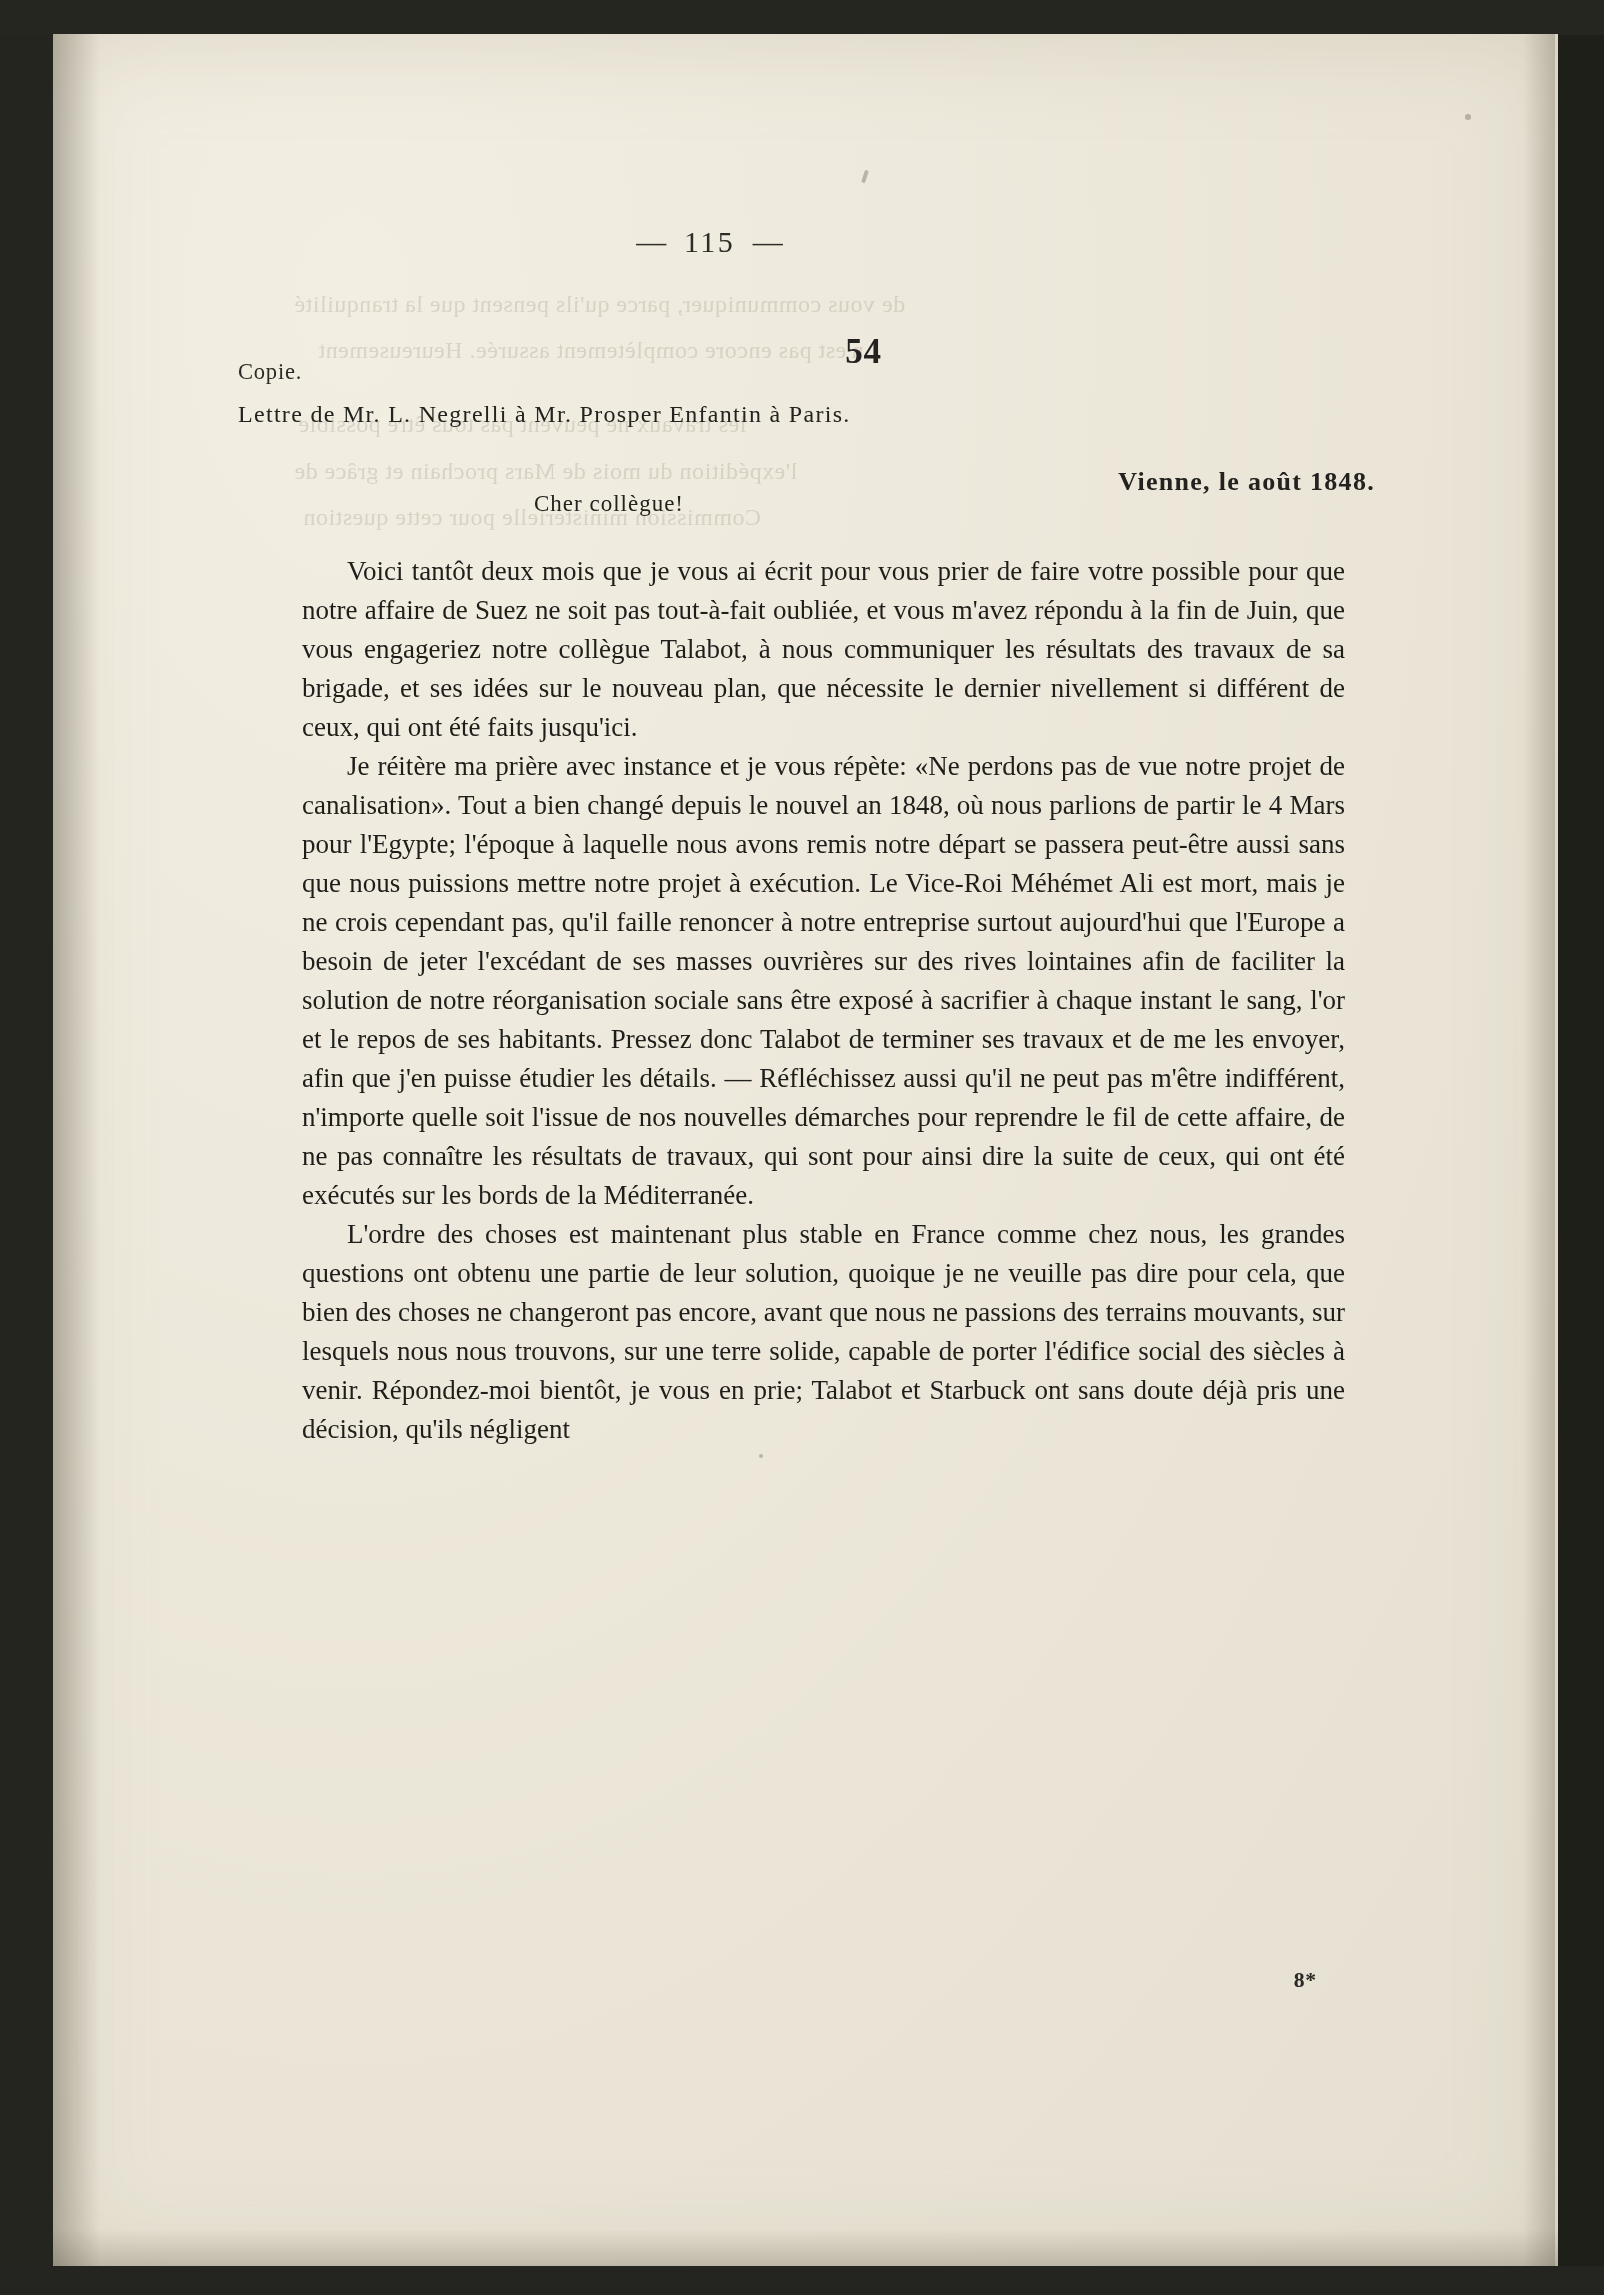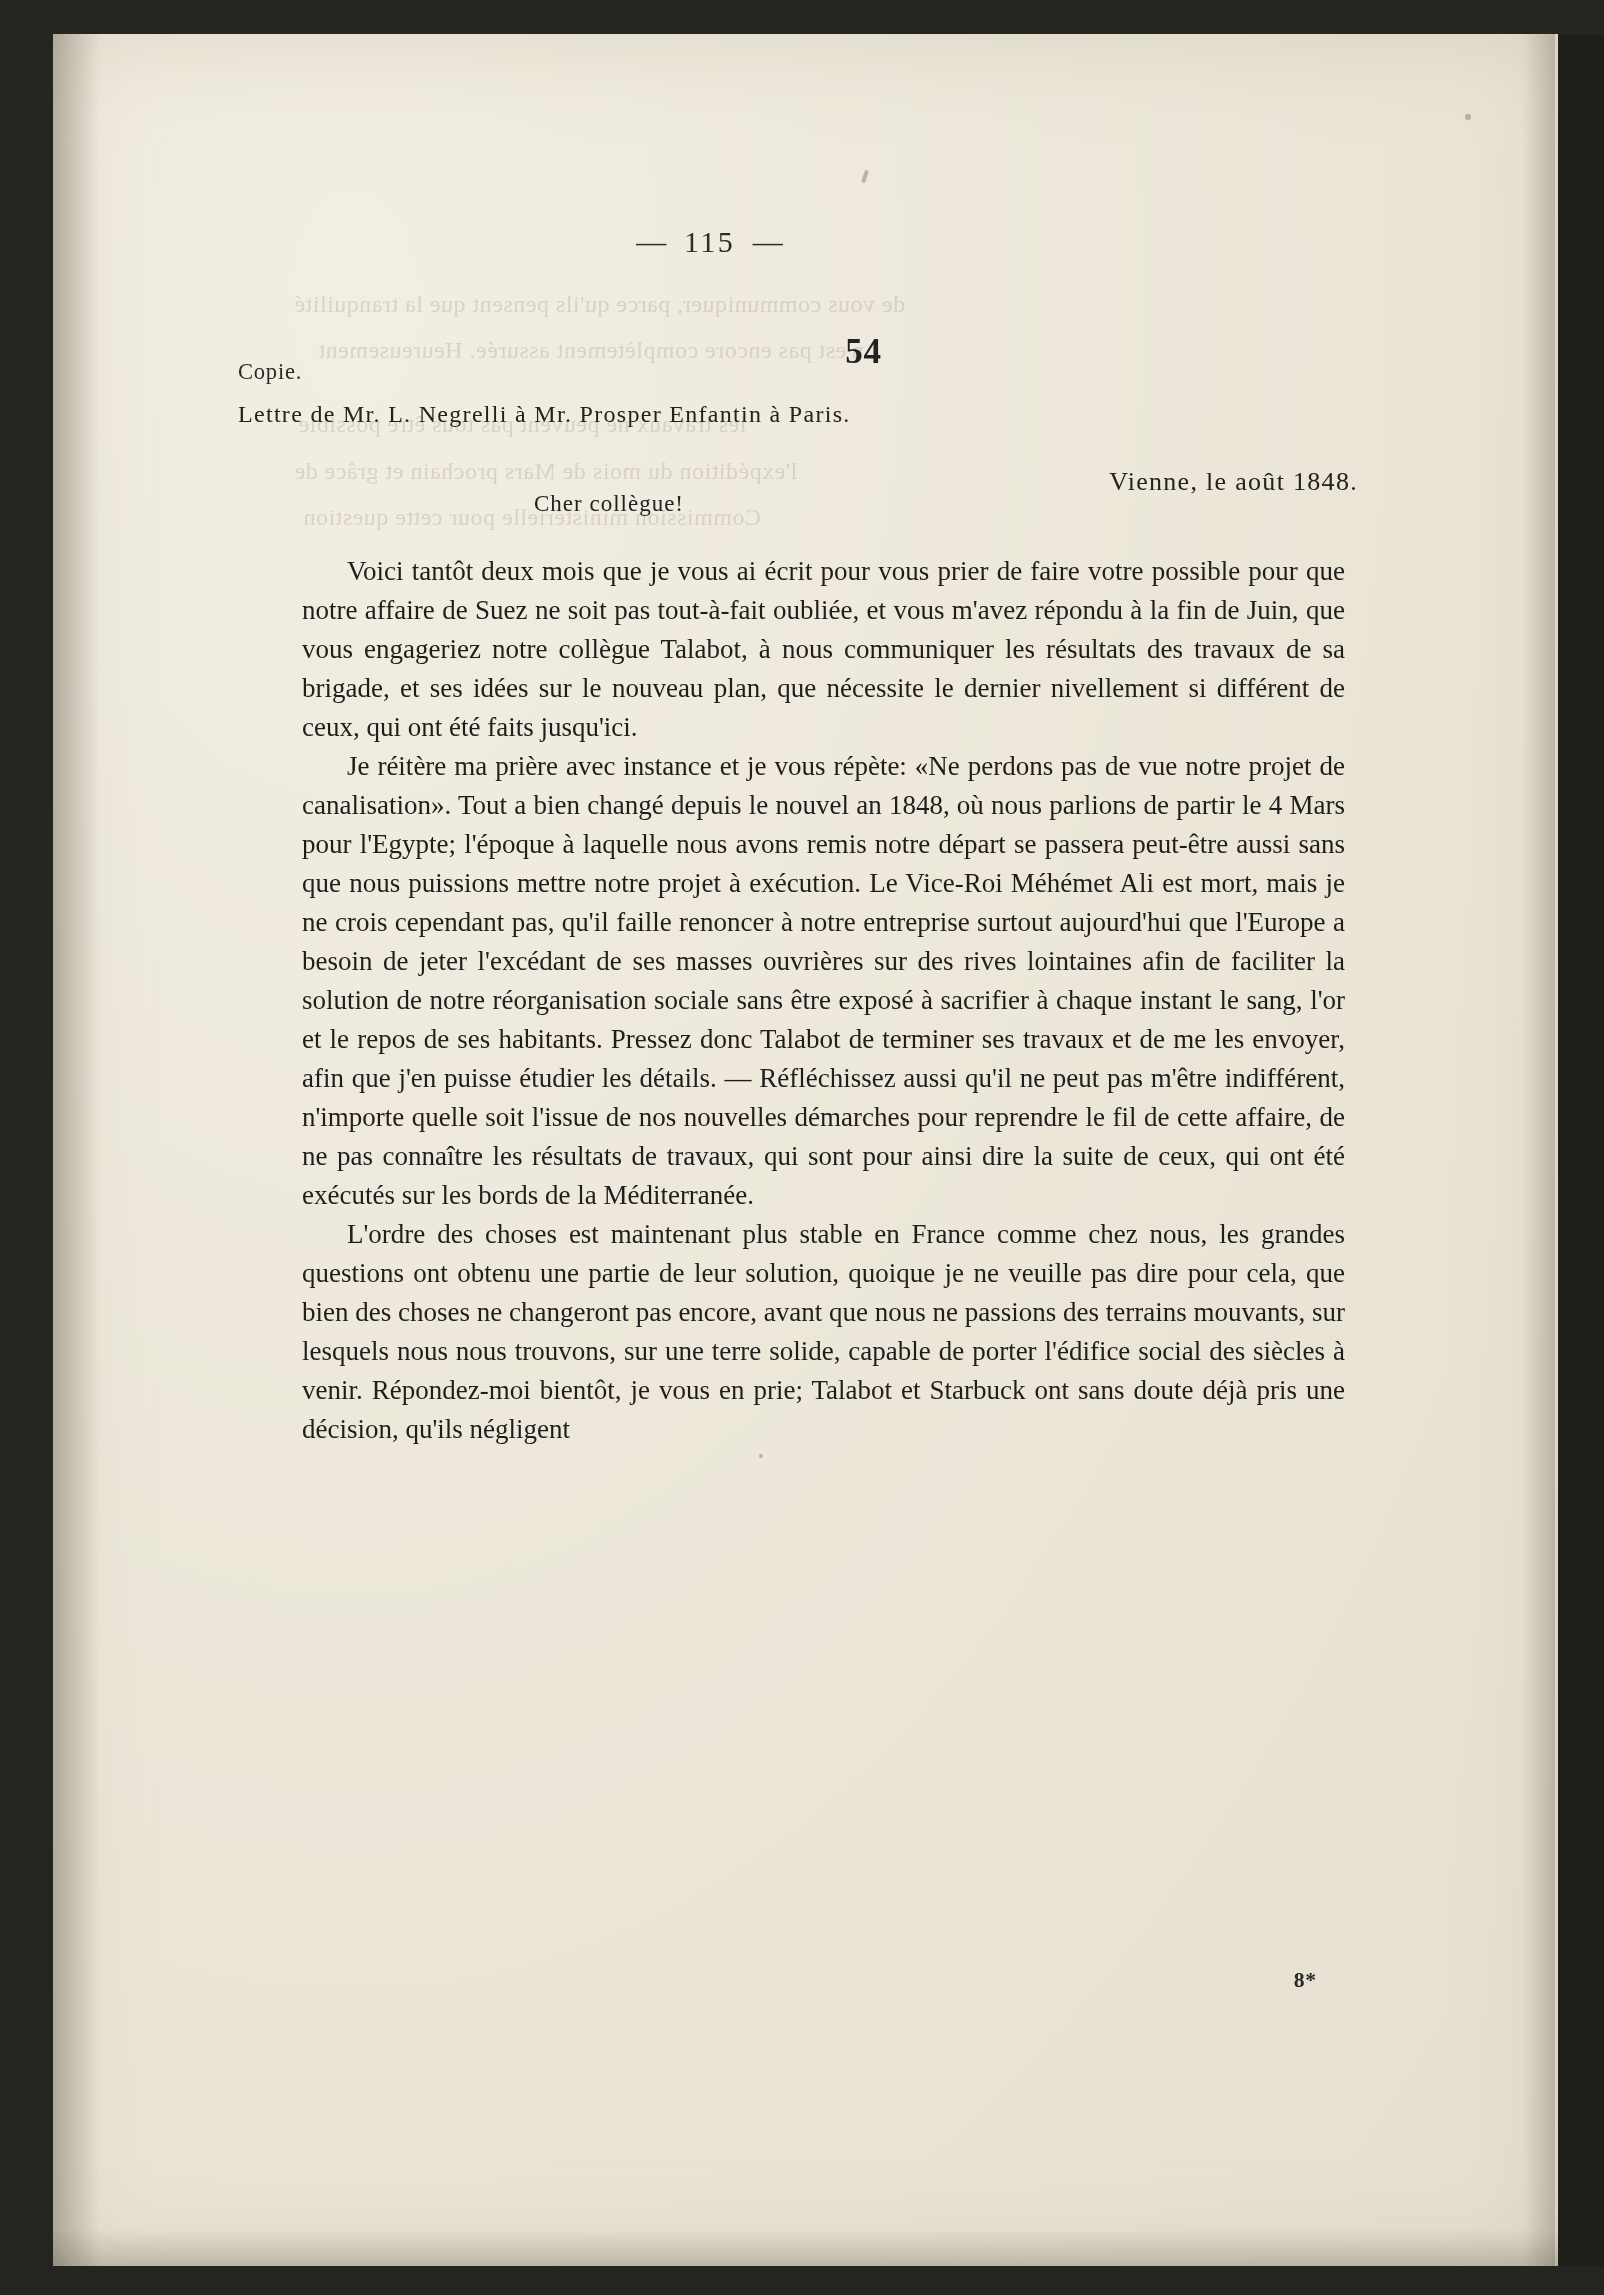--- a/index.html
+++ b/index.html
@@ -115,25 +115,26 @@
     position: absolute;
     left: 185px;
     top: 367px;
     font-size: 24px;
     letter-spacing: 1.3px;
     color: #23221f;
   }
 
   .place-date {
     position: absolute;
-    right: 200px;
+    right: 183px;
     top: 433px;
     font-size: 26px;
     letter-spacing: 1.3px;
     color: #23221f;
+    font-weight: bold;
   }
 
   .salutation {
     position: absolute;
     left: 481px;
     top: 457px;
     font-size: 23px;
     letter-spacing: 1px;
     color: #23221f;
   }

